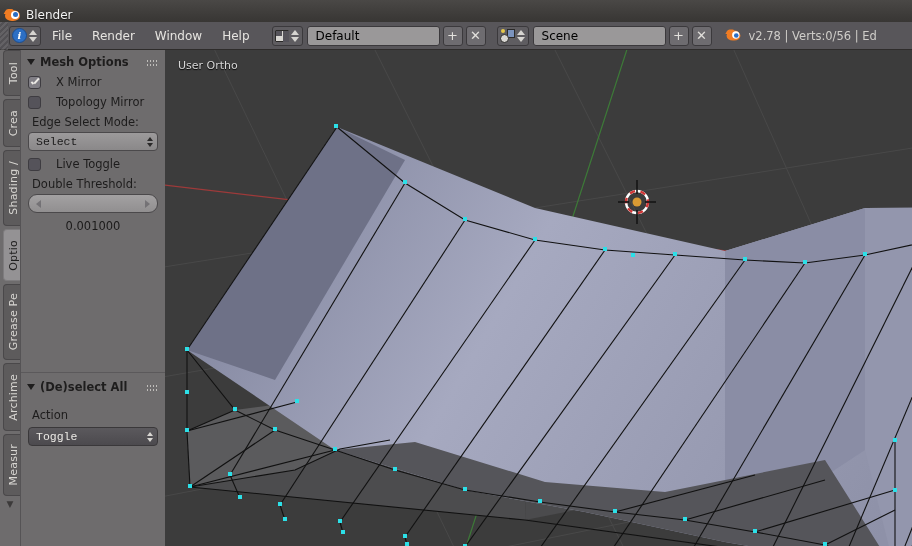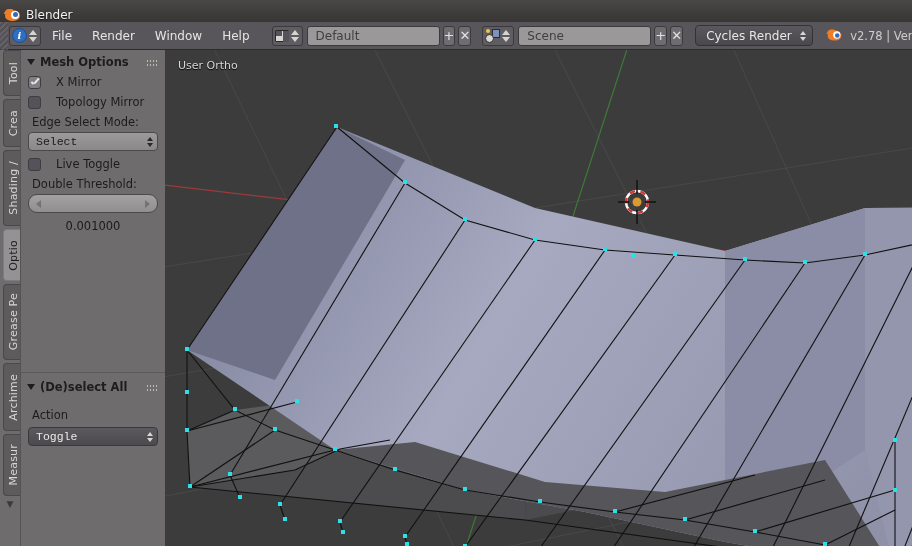--- a/index.html
+++ b/index.html
@@ -103,21 +103,21 @@
   .spin-arrows i.dn { border-top: 5px solid #d6d4d0; }
 
   .menu-item {
     color: #e6e4e0; font-size: 12px; padding: 3px 9px; margin-left: 2px;
     border-radius: 3px; cursor: default;
   }
 
   .value-field {
     height: 20px; min-width: 130px; display: flex; align-items: center;
     background: #9a9899; border: 1px solid #3b393c; border-radius: 3px;
-    color: #404040; font-size: 12px; padding: 0 8px; margin-left: 4px;
+    color: #000000; font-size: 12px; padding: 0 8px; margin-left: 4px;
   }
   .sq-btn {
     width: 20px; height: 20px; margin-left: 3px;
     background: #6e6c70; border: 1px solid #3b393c; border-radius: 3px;
     display:flex; align-items:center; justify-content:center;
     color:#e3e1dd; font-size: 13px; line-height: 1;
   }
   .dropdown-dark {
     height: 21px; display:flex; align-items:center; justify-content:space-between;
     background: linear-gradient(to bottom,#5a585c,#4a484c);
@@ -283,27 +283,20 @@
     </div>
     <div class="spin-arrows">
         <i class="up"></i>
         <i class="dn"></i>
       </div>
   </div>
   <div class="value-field" style="min-width:133px">Scene</div>
   <div class="sq-btn">+</div>
   <div class="sq-btn">✕</div>
 
-  <div class="dropdown-dark" style="min-width:118px">
-    <span>Cycles Render</span>
-    <span class="updown" style="color:#d8d6d2">
-        <i class="u"></i>
-        <i class="d"></i>
-      </span>
-  </div>
 
   <div style="margin-left:14px; display:flex; align-items:center;">
     <div class="blender-logo" style="transform:scale(.92)">
       <div class="bl-tail"></div>
         <div class="bl-ring"></div>
         <div class="bl-eye"></div>
         <div class="bl-pupil"></div>
     </div>
     <div class="status-text">v2.78 | Verts:0/56 | Ed</div>
   </div>

